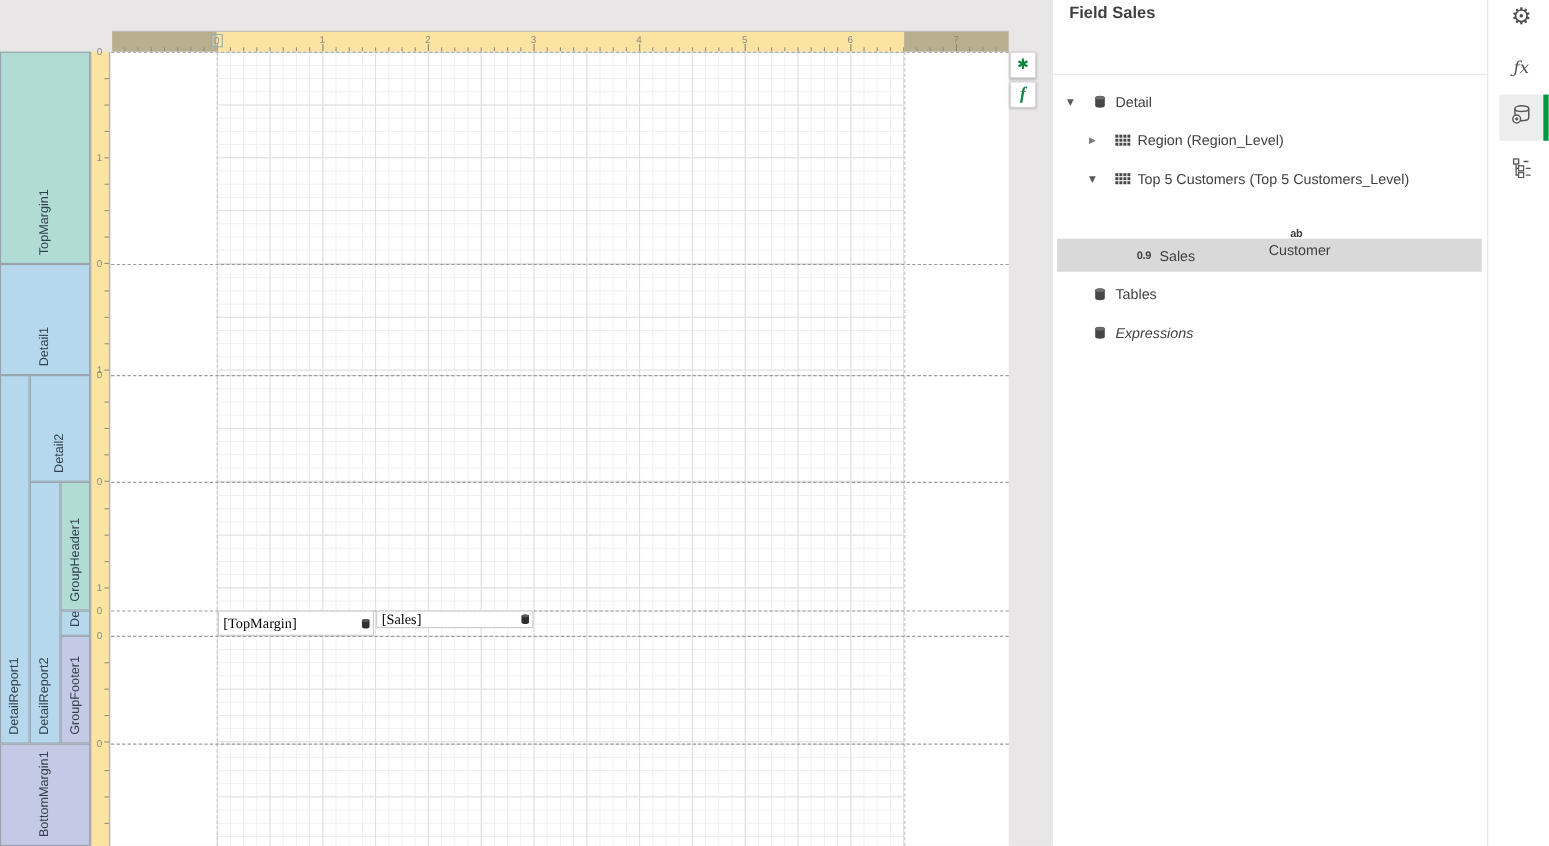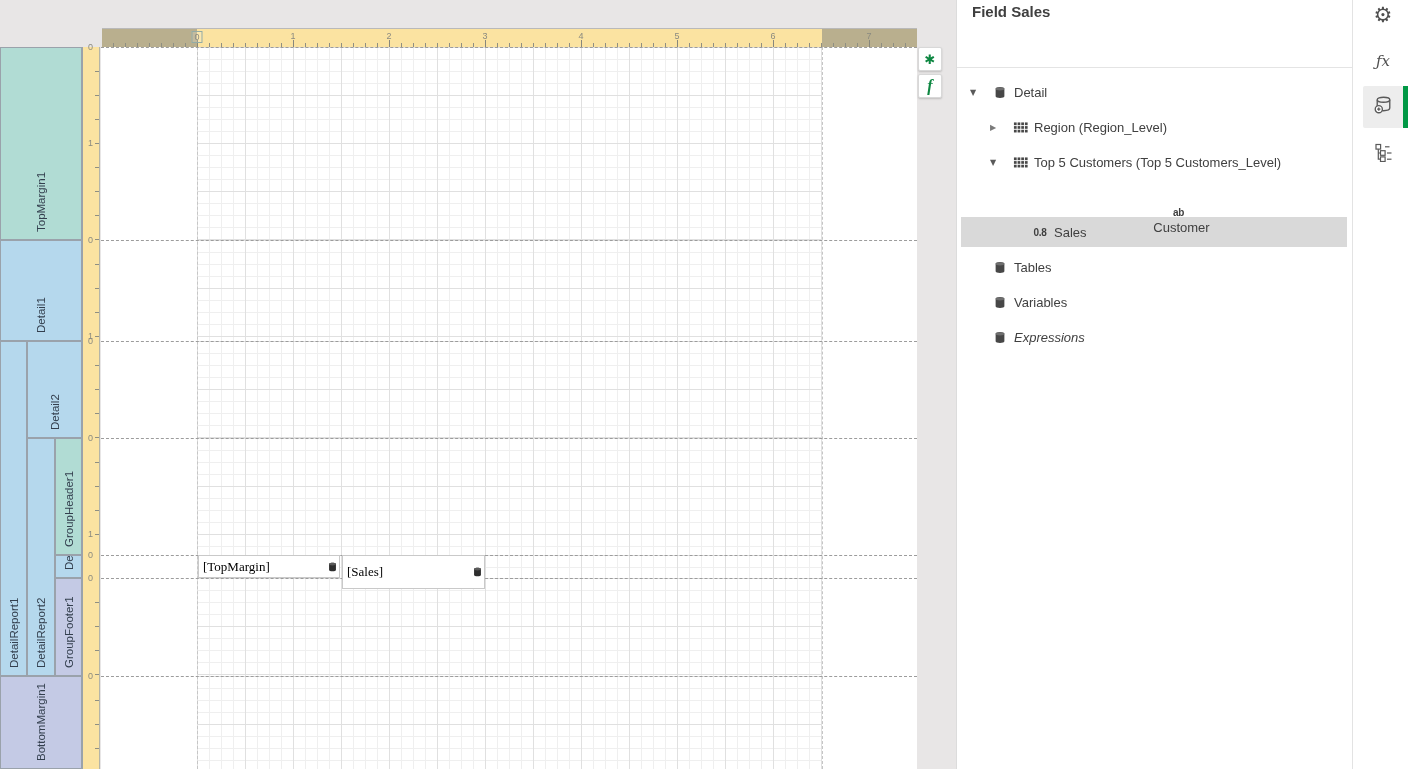--- a/index.html
+++ b/index.html
@@ -222,21 +222,21 @@
         <div class="hdash" style="top: 629px;"></div>
         <div class="fieldbox" style="left: 97px; top: 508px; width: 142px; height: 23px;">
           <span>[TopMargin]</span>
           <div class="tag">
             <svg width="11" height="13" viewBox="0 0 16 16">
               <path d="M3 3.8C3 2.6 5.2 1.8 8 1.8s5 .8 5 2v8.4c0 1.2-2.2 2-5 2s-5-.8-5-2z" fill="#2e2e2e"></path>
               <ellipse cx="8" cy="3.8" rx="5" ry="1.9" fill="#5a5a5a"></ellipse>
             </svg>
           </div>
         </div>
-        <div class="fieldbox" style="left: 241px; top: 508px; width: 143px; height: 34px;">
+        <div class="fieldbox" style="left: 241px; top: 508px; width: 143px; height: 16px;">
           <span>[Sales]</span>
           <div class="tag">
             <svg width="11" height="13" viewBox="0 0 16 16">
               <path d="M3 3.8C3 2.6 5.2 1.8 8 1.8s5 .8 5 2v8.4c0 1.2-2.2 2-5 2s-5-.8-5-2z" fill="#2e2e2e"></path>
               <ellipse cx="8" cy="3.8" rx="5" ry="1.9" fill="#5a5a5a"></ellipse>
             </svg>
           </div>
         </div>
       </div>
     <div class="bands" id="bands">
@@ -317,43 +317,33 @@
         <div class="trow" style="padding-left: 49px; flex-direction: column;">
           <span class="exp"></span>
           <span class="ticon">
             <span class="txt">ab</span>
           </span>
           <span class="tlabel">Customer</span>
         </div>
         <div class="trow selected" style="padding-left: 49px;">
           <span class="exp"></span>
           <span class="ticon">
-            <span class="txt">0.8</span>
+            <span class="txt">0.9</span>
           </span>
           <span class="tlabel">Sales</span>
         </div>
         <div class="trow" style="padding-left: 9px;">
           <span class="exp"></span>
           <span class="ticon">
             <svg width="14" height="15" viewBox="0 0 16 16">
               <path d="M3 3.8C3 2.6 5.2 1.8 8 1.8s5 .8 5 2v8.4c0 1.2-2.2 2-5 2s-5-.8-5-2z" fill="#474747"></path>
               <ellipse cx="8" cy="3.8" rx="5" ry="1.9" fill="#6e6e6e"></ellipse>
             </svg>
           </span>
           <span class="tlabel">Tables</span>
-        </div>
-        <div class="trow" style="padding-left: 9px;">
-          <span class="exp"></span>
-          <span class="ticon">
-            <svg width="14" height="15" viewBox="0 0 16 16">
-              <path d="M3 3.8C3 2.6 5.2 1.8 8 1.8s5 .8 5 2v8.4c0 1.2-2.2 2-5 2s-5-.8-5-2z" fill="#474747"></path>
-              <ellipse cx="8" cy="3.8" rx="5" ry="1.9" fill="#6e6e6e"></ellipse>
-            </svg>
-          </span>
-          <span class="tlabel">Variables</span>
         </div>
         <div class="trow" style="padding-left: 9px; font-style: italic;">
           <span class="exp"></span>
           <span class="ticon">
             <svg width="14" height="15" viewBox="0 0 16 16">
               <path d="M3 3.8C3 2.6 5.2 1.8 8 1.8s5 .8 5 2v8.4c0 1.2-2.2 2-5 2s-5-.8-5-2z" fill="#474747"></path>
               <ellipse cx="8" cy="3.8" rx="5" ry="1.9" fill="#6e6e6e"></ellipse>
             </svg>
           </span>
           <span class="tlabel">Expressions</span>

